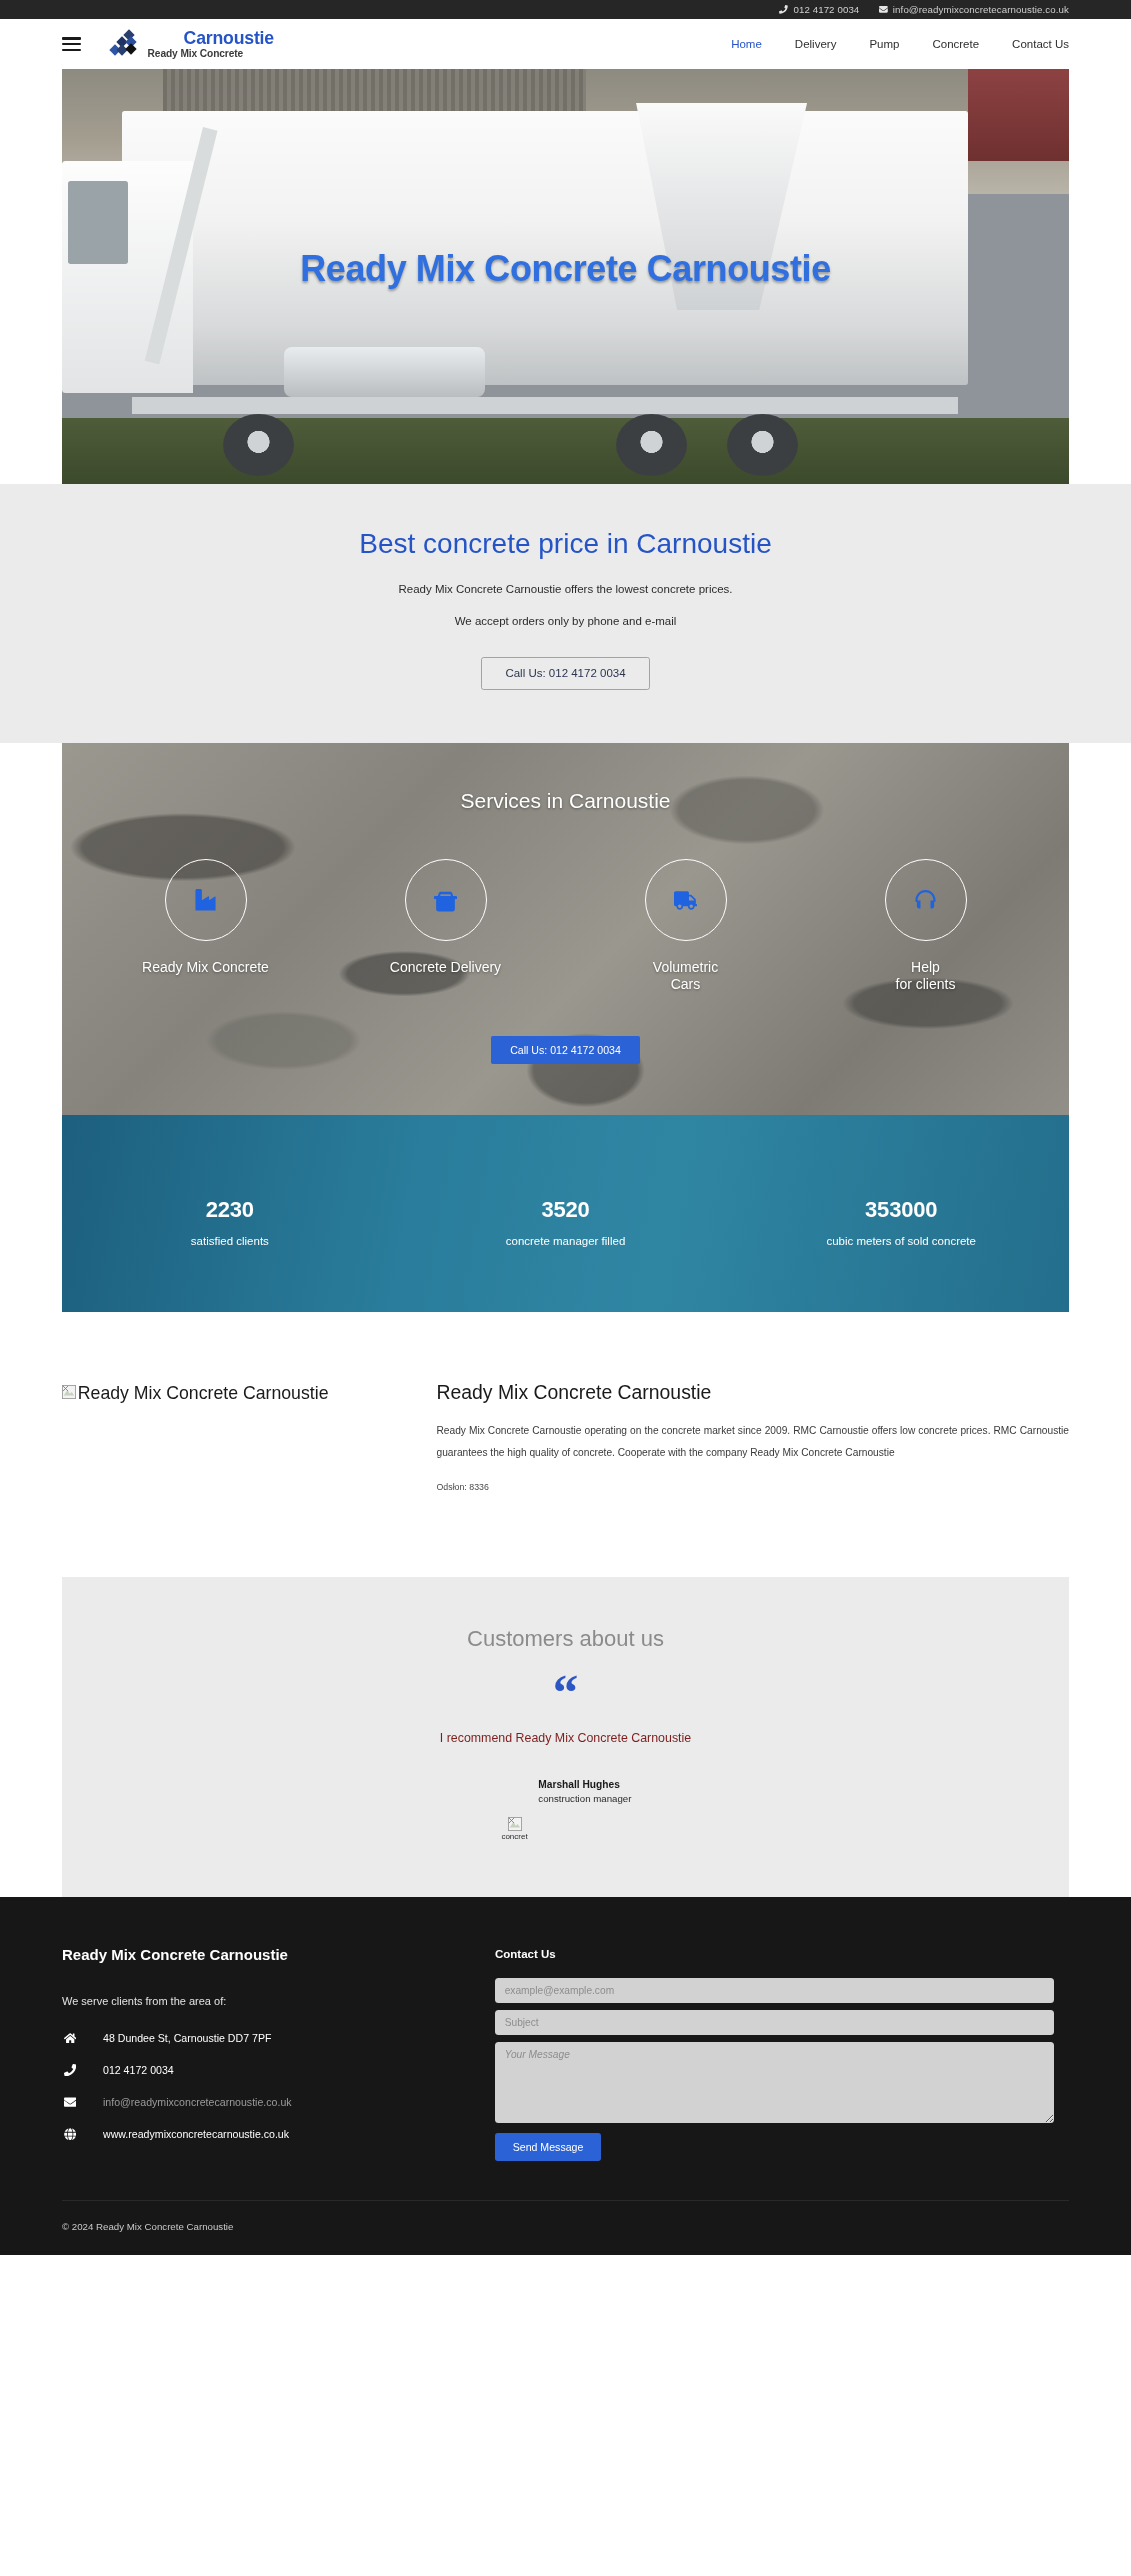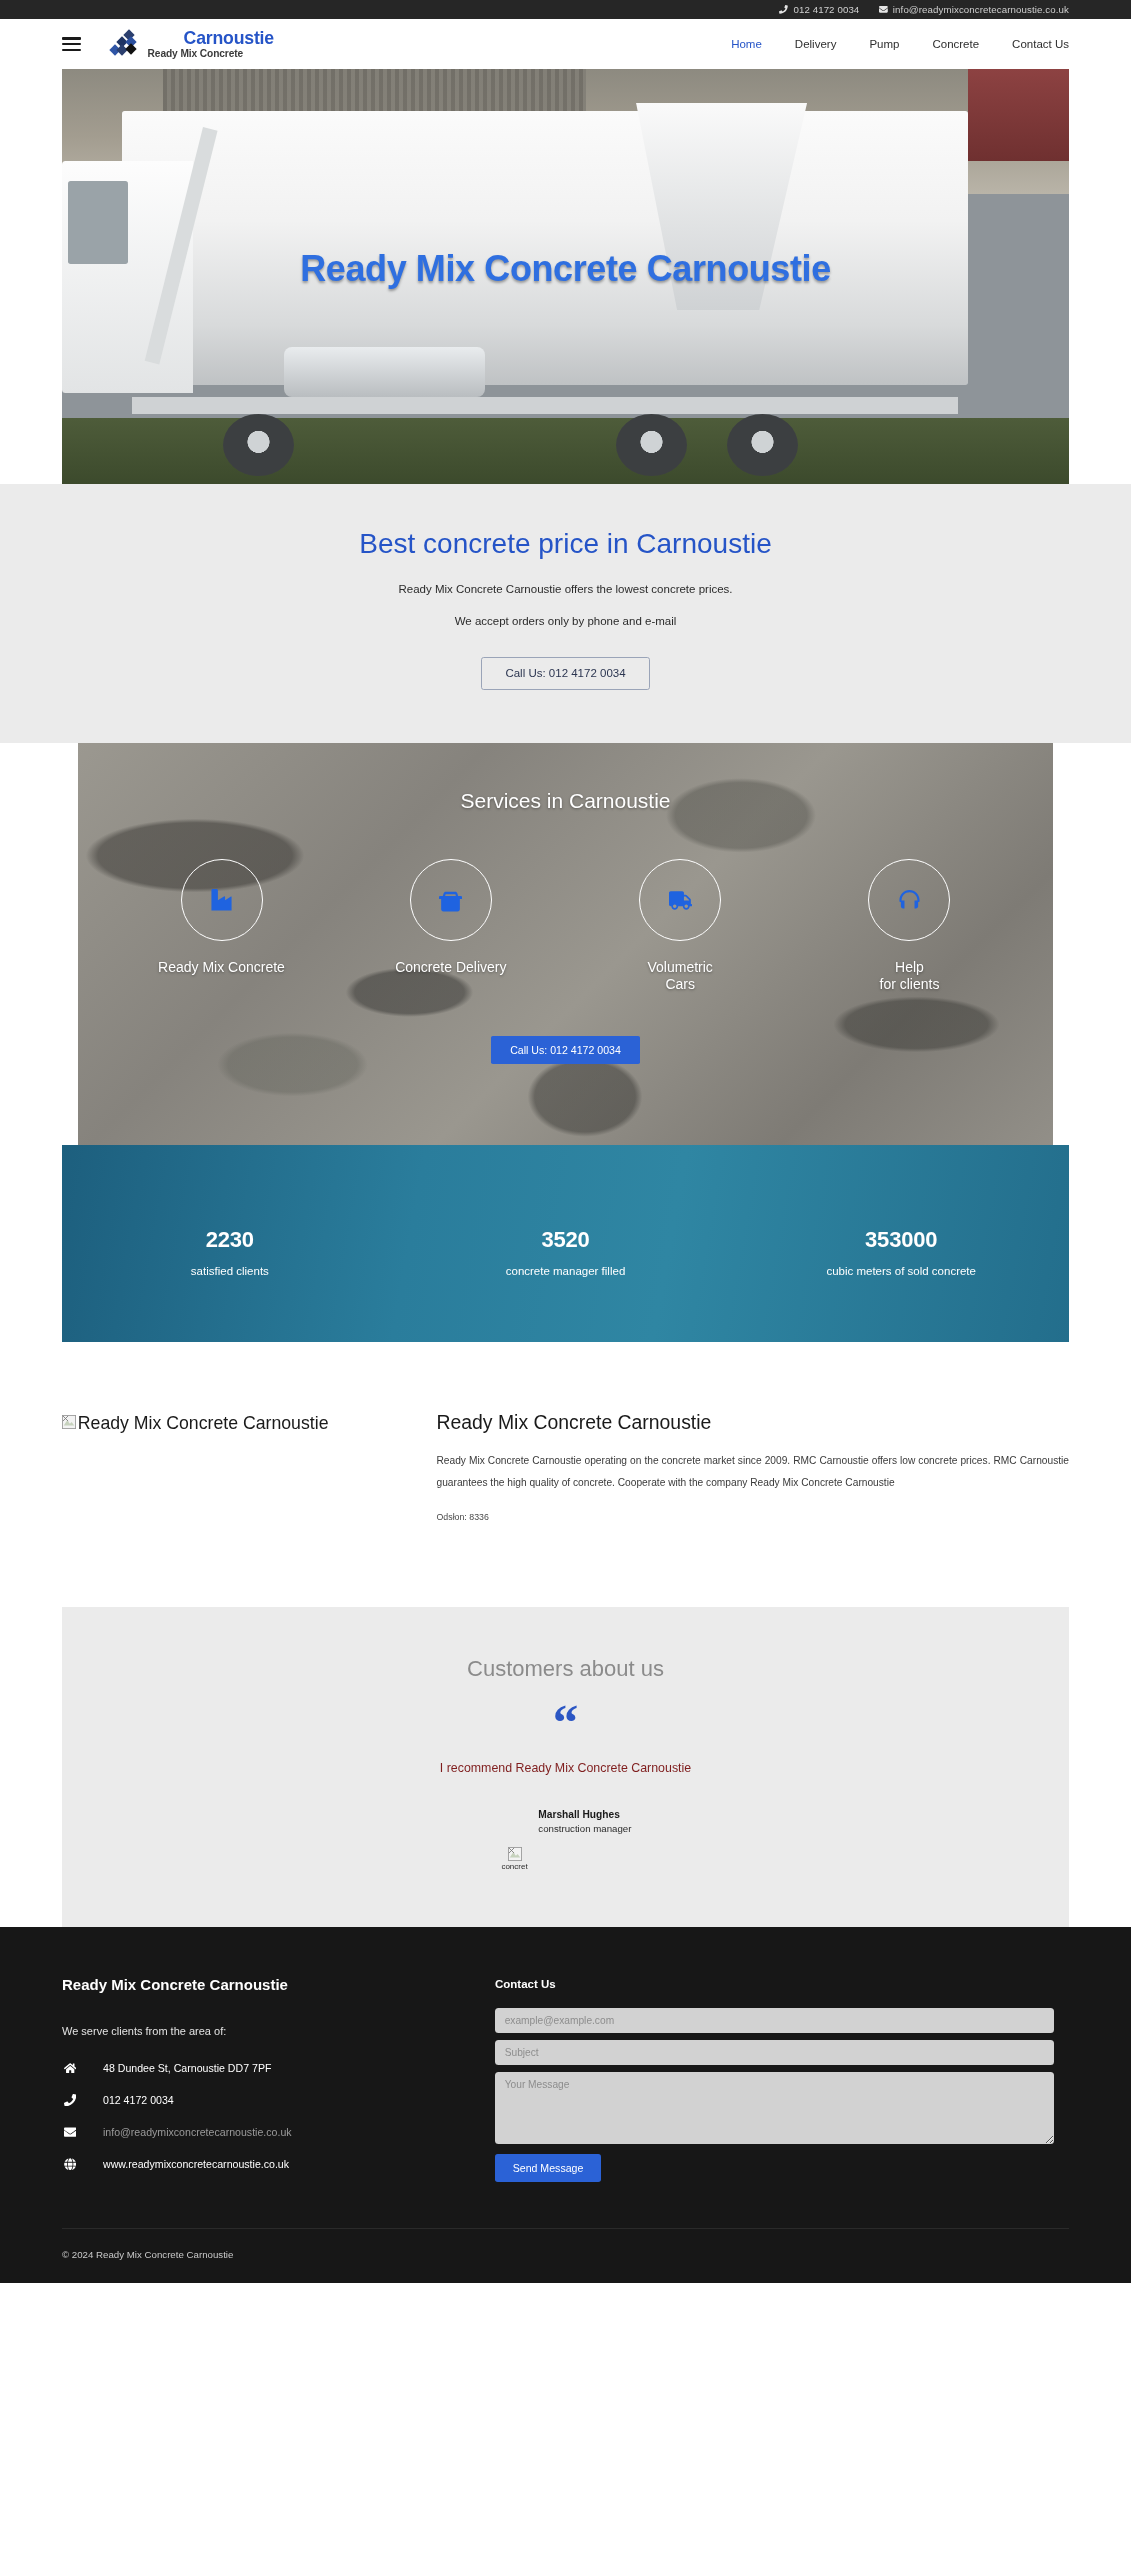--- a/index.html
+++ b/index.html
@@ -199,22 +199,22 @@
     padding: 9.7px 23px;
     border-radius: 2.7px;
     text-decoration: none;
     cursor: pointer;
     font-family: "Liberation Sans", sans-serif;
   }
 
   
   .services {
     position: relative;
-    margin: 0 78px;
-    padding: 46px 0 81px;
+    margin: 0 62px;
+    padding: 46px 0 51px;
     overflow: hidden;
     background-color: #8f8c86;
     background-image:
       radial-gradient(ellipse at 12% 28%, rgba(60,58,54,.55) 0 8%, rgba(0,0,0,0) 9%),
       radial-gradient(ellipse at 34% 62%, rgba(40,40,38,.45) 0 6%, rgba(0,0,0,0) 7%),
       radial-gradient(ellipse at 68% 18%, rgba(70,70,64,.40) 0 7%, rgba(0,0,0,0) 8%),
       radial-gradient(ellipse at 86% 70%, rgba(50,50,46,.45) 0 6%, rgba(0,0,0,0) 7%),
       radial-gradient(ellipse at 52% 88%, rgba(35,35,32,.40) 0 7%, rgba(0,0,0,0) 8%),
       radial-gradient(ellipse at 22% 80%, rgba(90,92,84,.35) 0 6%, rgba(0,0,0,0) 7%),
       linear-gradient(135deg,#9b9890 0%,#86837d 30%,#9a978f 55%,#7e7b75 80%,#928f88 100%);
@@ -431,21 +431,21 @@
     border: none;
     border-radius: 3.5px;
     padding: 7px 9.7px;
     font-size: 10.2px;
     color: #3a3a3a;
     font-family: "Liberation Sans", sans-serif;
     margin-bottom: 7px;
     display: block;
   }
   .field::placeholder { color: #8d8d8d; }
-  textarea.field { height: 72px; resize: vertical; }
+  textarea.field { height: 81px; resize: vertical; font-style: italic; }
   .btn-send {
     background: #2b62d6;
     color: #ffffff;
     border: none;
     border-radius: 2.7px;
     font-size: 10.6px;
     padding: 8px 17.7px;
     cursor: pointer;
     font-family: "Liberation Sans", sans-serif;
     margin-top: 3.5px;

